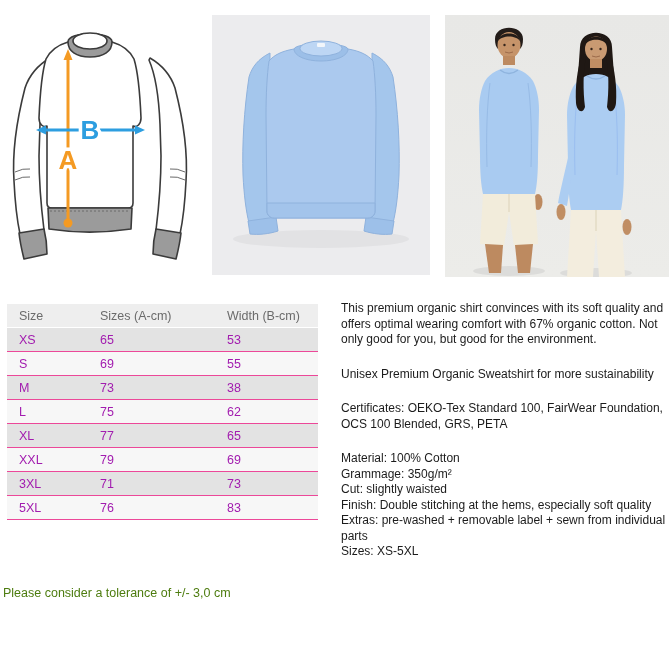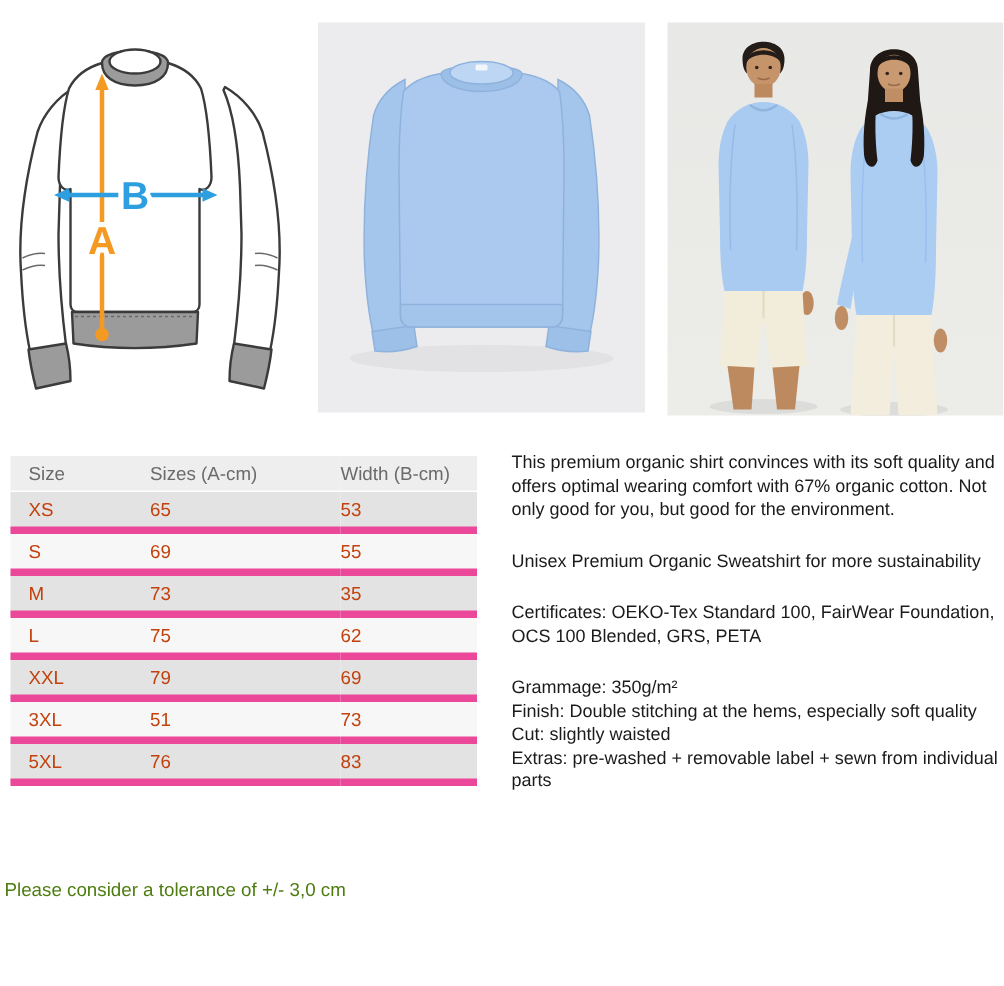--- a/index.html
+++ b/index.html
@@ -25,21 +25,21 @@
   #table-wrap{position:absolute;left:7px;top:304px;width:311px;}
   table.size-table{border-collapse:collapse;width:100%;table-layout:fixed;
     font-size:12.5px;}
   table.size-table col.c1{width:93px;}
   table.size-table col.c2{width:127px;}
   table.size-table th{
     background:#eeeeee;color:#6b6b6b;font-weight:normal;text-align:left;
     height:23px;padding:0;border-bottom:1px solid #ffffff;
   }
   table.size-table td{
-    color:#c2410c;height:23px;padding:0;border-bottom:5px solid #ec4899;
+    color:#a21caf;height:23px;padding:0;border-bottom:1px solid #ec4899;
   }
   table.size-table th:first-child,table.size-table td:first-child{padding-left:12px;}
   table.size-table tbody tr:nth-child(odd) td{background:#e3e3e3;}
   table.size-table tbody tr:nth-child(even) td{background:#f7f7f7;}
 
   #tolerance{
     position:absolute;left:3px;top:586px;font-size:12.5px;color:#4d7c0f;
   }
 
   
@@ -168,53 +168,60 @@
           <td>53</td>
         </tr>
         <tr>
           <td>S</td>
           <td>69</td>
           <td>55</td>
         </tr>
         <tr>
           <td>M</td>
           <td>73</td>
-          <td>35</td>
+          <td>38</td>
         </tr>
         <tr>
           <td>L</td>
           <td>75</td>
           <td>62</td>
         </tr>
         <tr>
+          <td>XL</td>
+          <td>77</td>
+          <td>65</td>
+        </tr>
+        <tr>
           <td>XXL</td>
           <td>79</td>
           <td>69</td>
         </tr>
         <tr>
           <td>3XL</td>
-          <td>51</td>
+          <td>71</td>
           <td>73</td>
         </tr>
         <tr>
           <td>5XL</td>
           <td>76</td>
           <td>83</td>
         </tr>
       </tbody>
     </table>
   </div>
 
   <div id="tolerance">Please consider a tolerance of +/- 3,0 cm</div>
 
   <div id="description">
     <p>This premium organic shirt convinces with its soft quality and offers optimal wearing comfort with 67% organic cotton. Not only good for you, but good for the environment.</p>
     <p>Unisex Premium Organic Sweatshirt for more sustainability</p>
     <p>Certificates: OEKO-Tex Standard 100, FairWear Foundation, OCS 100 Blended, GRS, PETA</p>
     <div class="specs">
+      <div>Material: 100% Cotton</div>
       <div>Grammage: 350g/m²</div>
+      <div>Cut: slightly waisted</div>
       <div>Finish: Double stitching at the hems, especially soft quality</div>
-      <div>Cut: slightly waisted</div>
       <div>Extras: pre-washed + removable label + sewn from individual parts</div>
+      <div>Sizes: XS-5XL</div>
     </div>
   </div>
 
 </div>
 
 </body></html>

